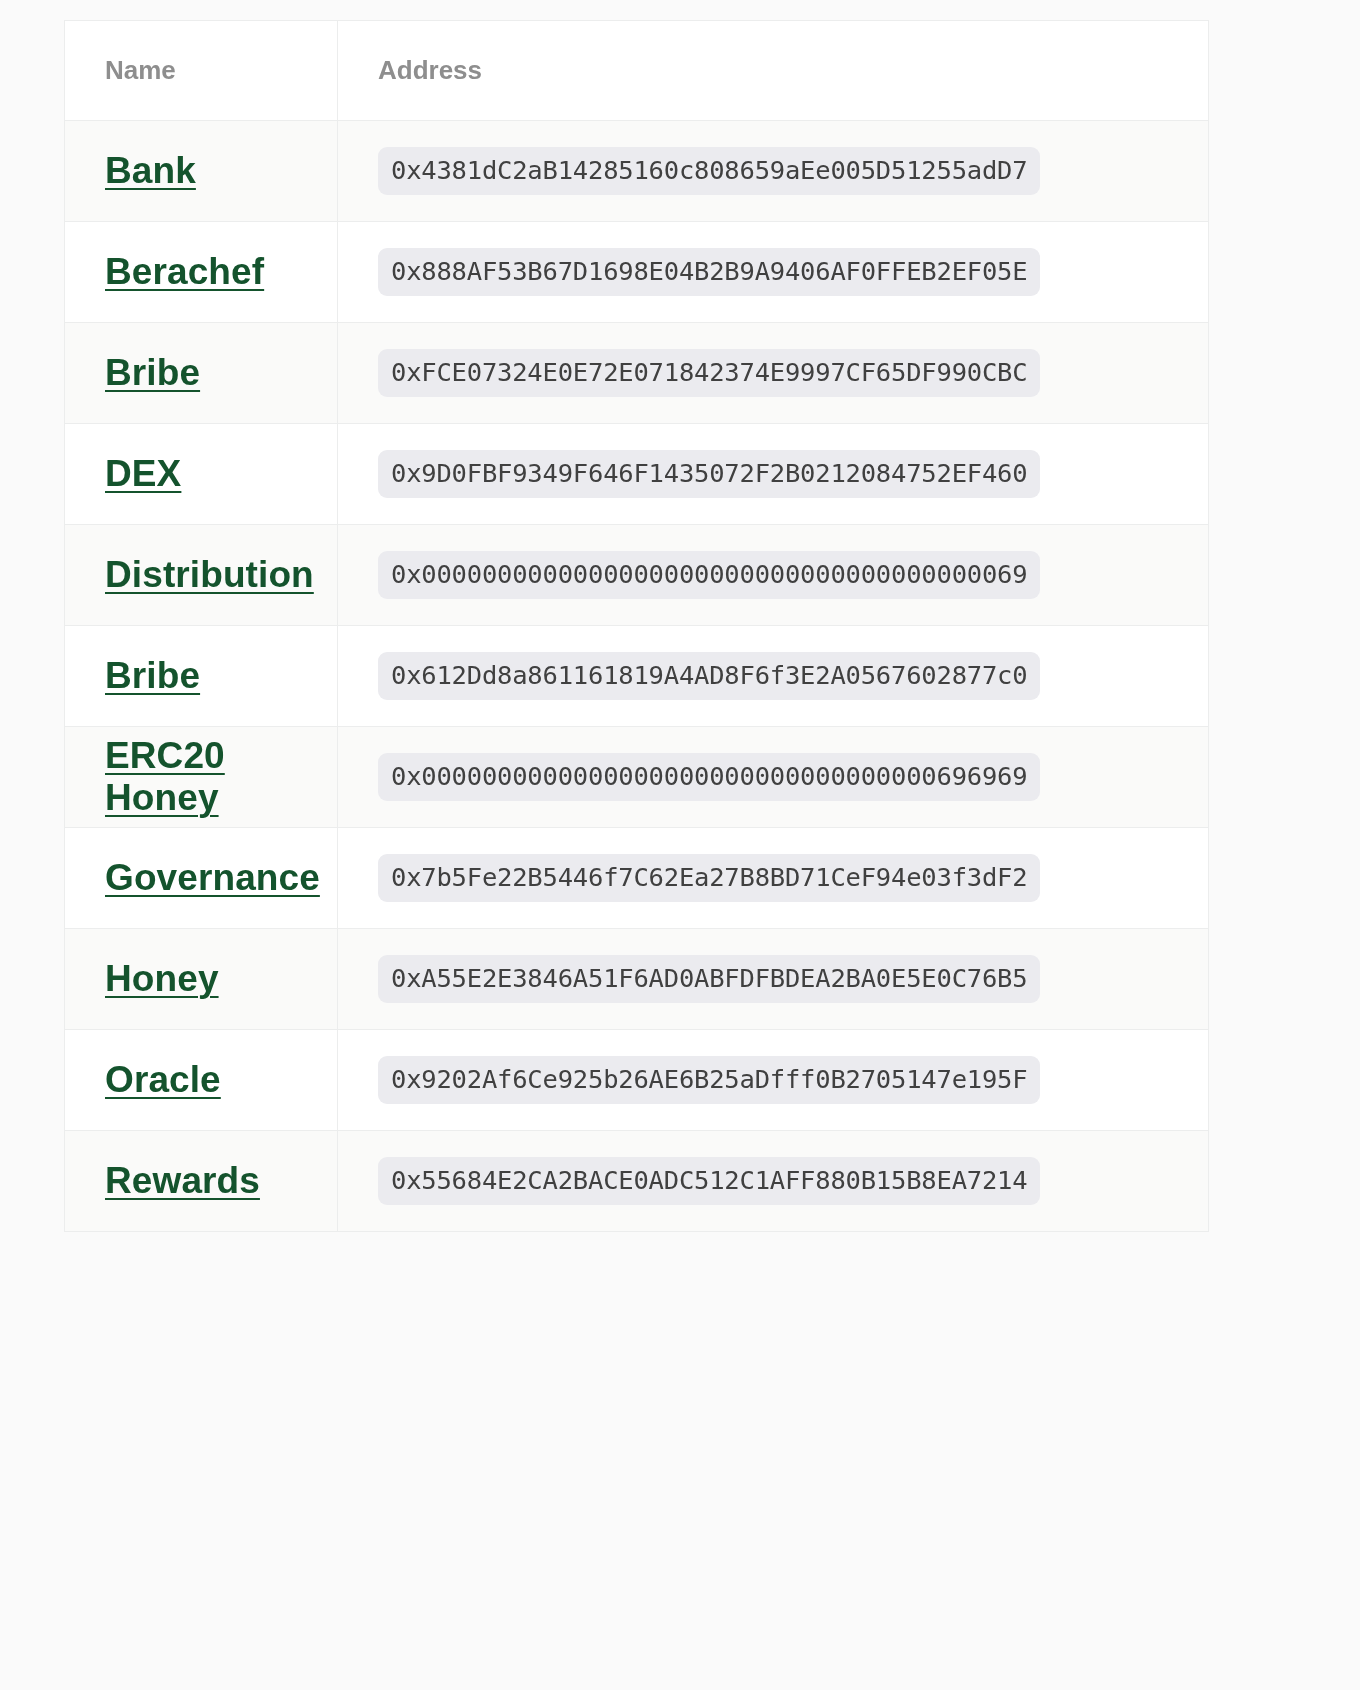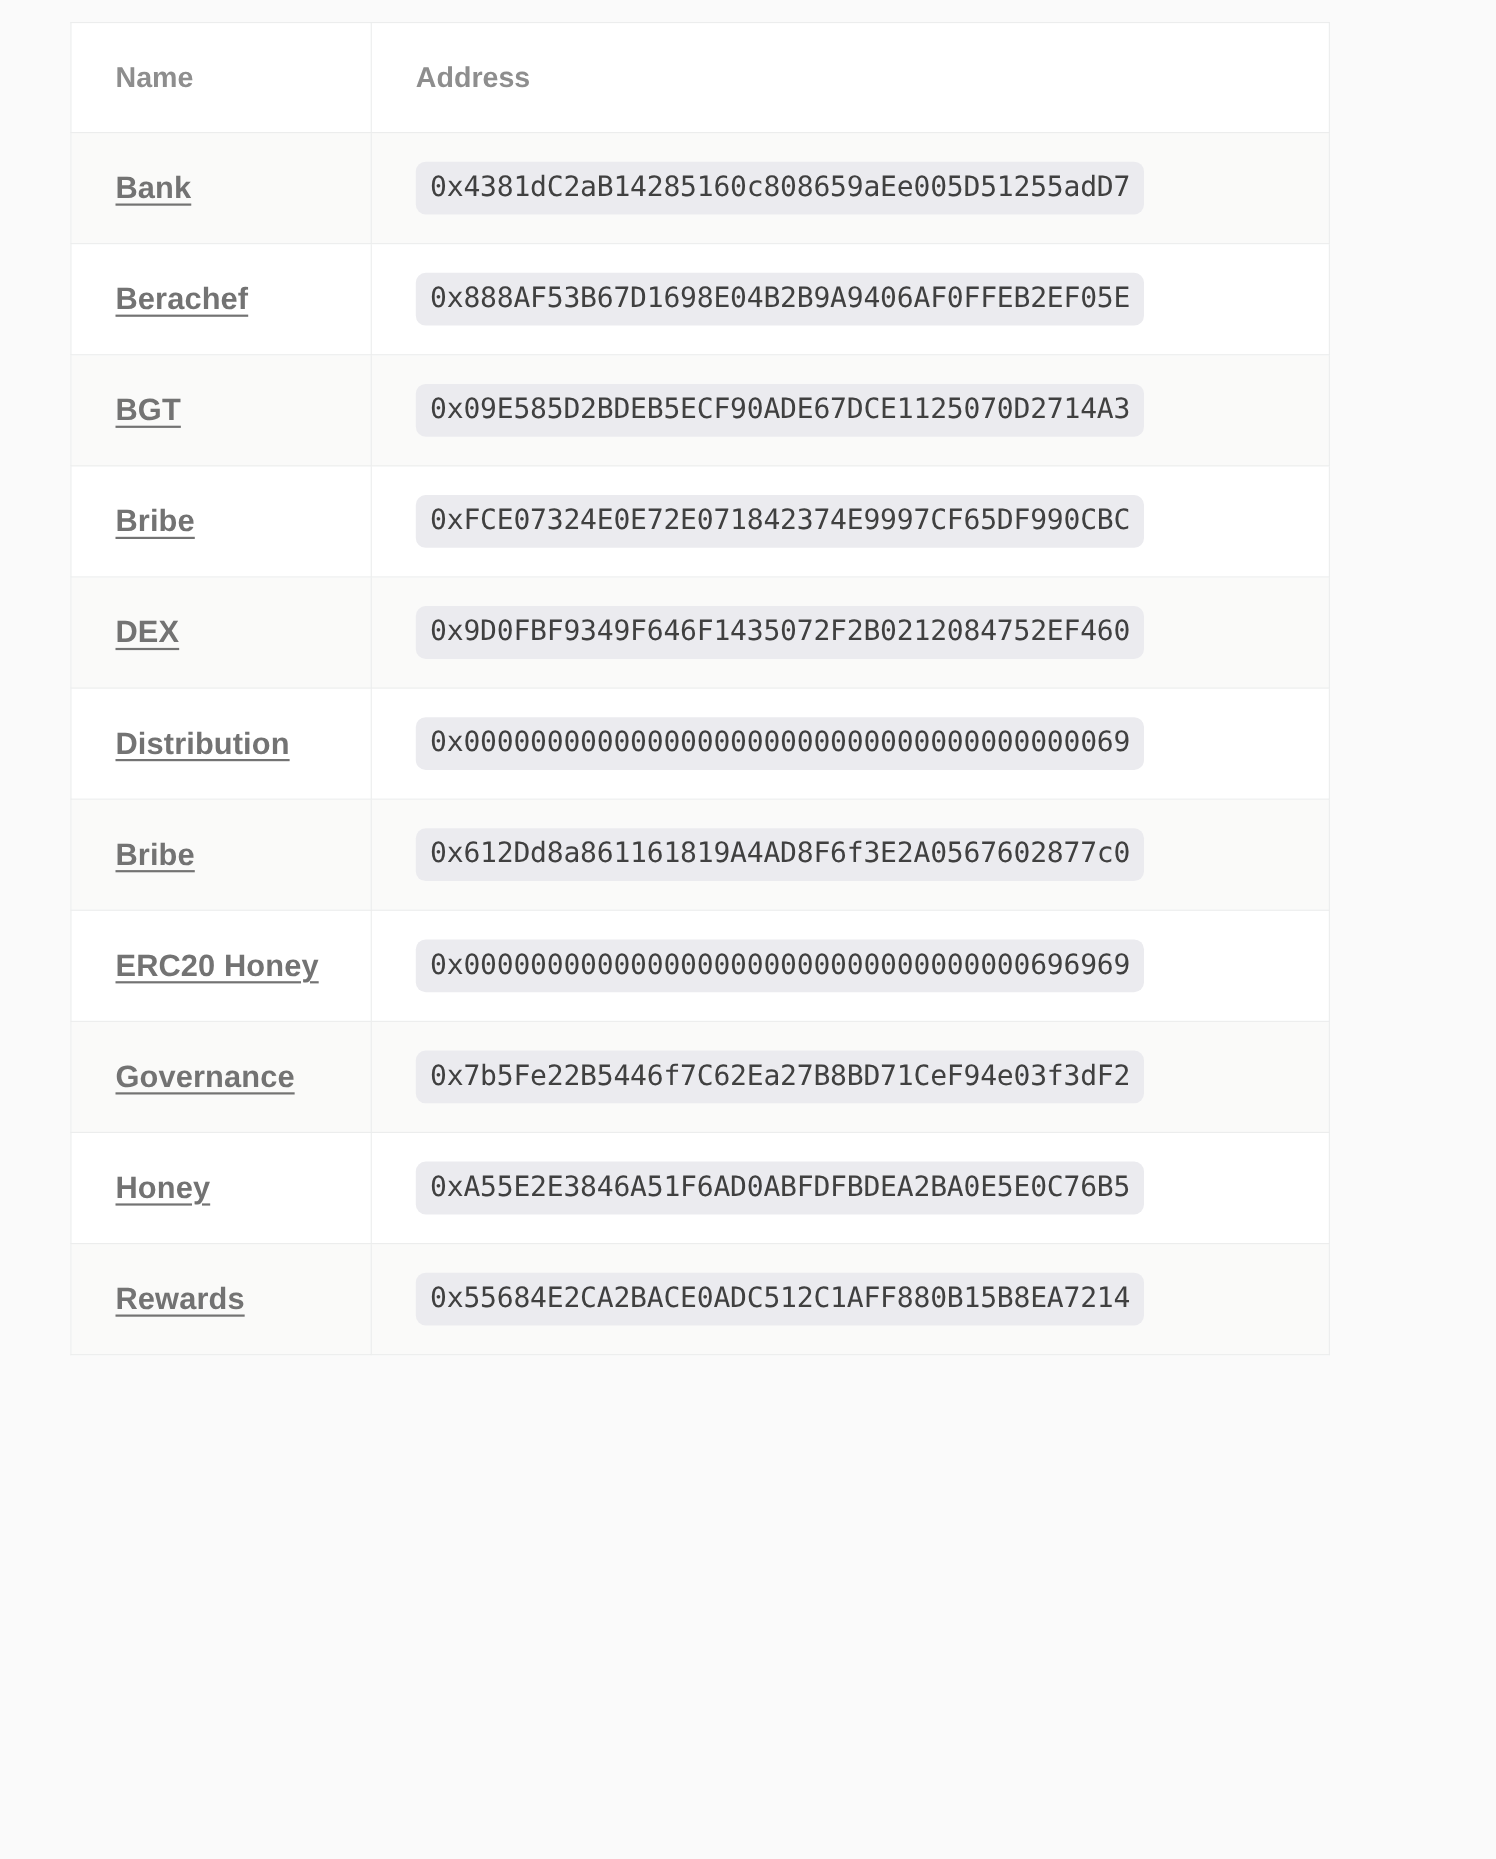--- a/index.html
+++ b/index.html
@@ -46,23 +46,23 @@
     vertical-align: middle;
     background: #ffffff;
   }
   table.contracts tbody tr:nth-child(odd) td {
     background: #fafaf9;
   }
   td.cell-address {
     padding-left: 42px;
   }
   .name-link {
-    font-size: 28px;
+    font-size: 37px;
     font-weight: bold;
-    color: #737373;
+    color: #14532d;
     text-decoration: underline;
     text-underline-offset: 5px;
     text-decoration-thickness: 2px;
     cursor: pointer;
     letter-spacing: 0.1px;
   }
   .addr-pill {
     display: inline-block;
     background: #ebebef;
     border-radius: 9px;
@@ -89,24 +89,20 @@
     <tbody id="table-body">
         <tr>
           <td class="cell-name"><span class="name-link">Bank</span></td>
           <td class="cell-address"><code class="addr-pill">0x4381dC2aB14285160c808659aEe005D51255adD7</code></td>
         </tr>
         <tr>
           <td class="cell-name"><span class="name-link">Berachef</span></td>
           <td class="cell-address"><code class="addr-pill">0x888AF53B67D1698E04B2B9A9406AF0FFEB2EF05E</code></td>
         </tr>
         <tr>
-          <td class="cell-name"><span class="name-link">BGT</span></td>
-          <td class="cell-address"><code class="addr-pill">0x09E585D2BDEB5ECF90ADE67DCE1125070D2714A3</code></td>
-        </tr>
-        <tr>
           <td class="cell-name"><span class="name-link">Bribe</span></td>
           <td class="cell-address"><code class="addr-pill">0xFCE07324E0E72E071842374E9997CF65DF990CBC</code></td>
         </tr>
         <tr>
           <td class="cell-name"><span class="name-link">DEX</span></td>
           <td class="cell-address"><code class="addr-pill">0x9D0FBF9349F646F1435072F2B0212084752EF460</code></td>
         </tr>
         <tr>
           <td class="cell-name"><span class="name-link">Distribution</span></td>
           <td class="cell-address"><code class="addr-pill">0x0000000000000000000000000000000000000069</code></td>
@@ -121,18 +117,22 @@
         </tr>
         <tr>
           <td class="cell-name"><span class="name-link">Governance</span></td>
           <td class="cell-address"><code class="addr-pill">0x7b5Fe22B5446f7C62Ea27B8BD71CeF94e03f3dF2</code></td>
         </tr>
         <tr>
           <td class="cell-name"><span class="name-link">Honey</span></td>
           <td class="cell-address"><code class="addr-pill">0xA55E2E3846A51F6AD0ABFDFBDEA2BA0E5E0C76B5</code></td>
         </tr>
         <tr>
+          <td class="cell-name"><span class="name-link">Oracle</span></td>
+          <td class="cell-address"><code class="addr-pill">0x9202Af6Ce925b26AE6B25aDfff0B2705147e195F</code></td>
+        </tr>
+        <tr>
           <td class="cell-name"><span class="name-link">Rewards</span></td>
           <td class="cell-address"><code class="addr-pill">0x55684E2CA2BACE0ADC512C1AFF880B15B8EA7214</code></td>
         </tr>
       </tbody>
   </table>
 </div>
 
 </body></html>

